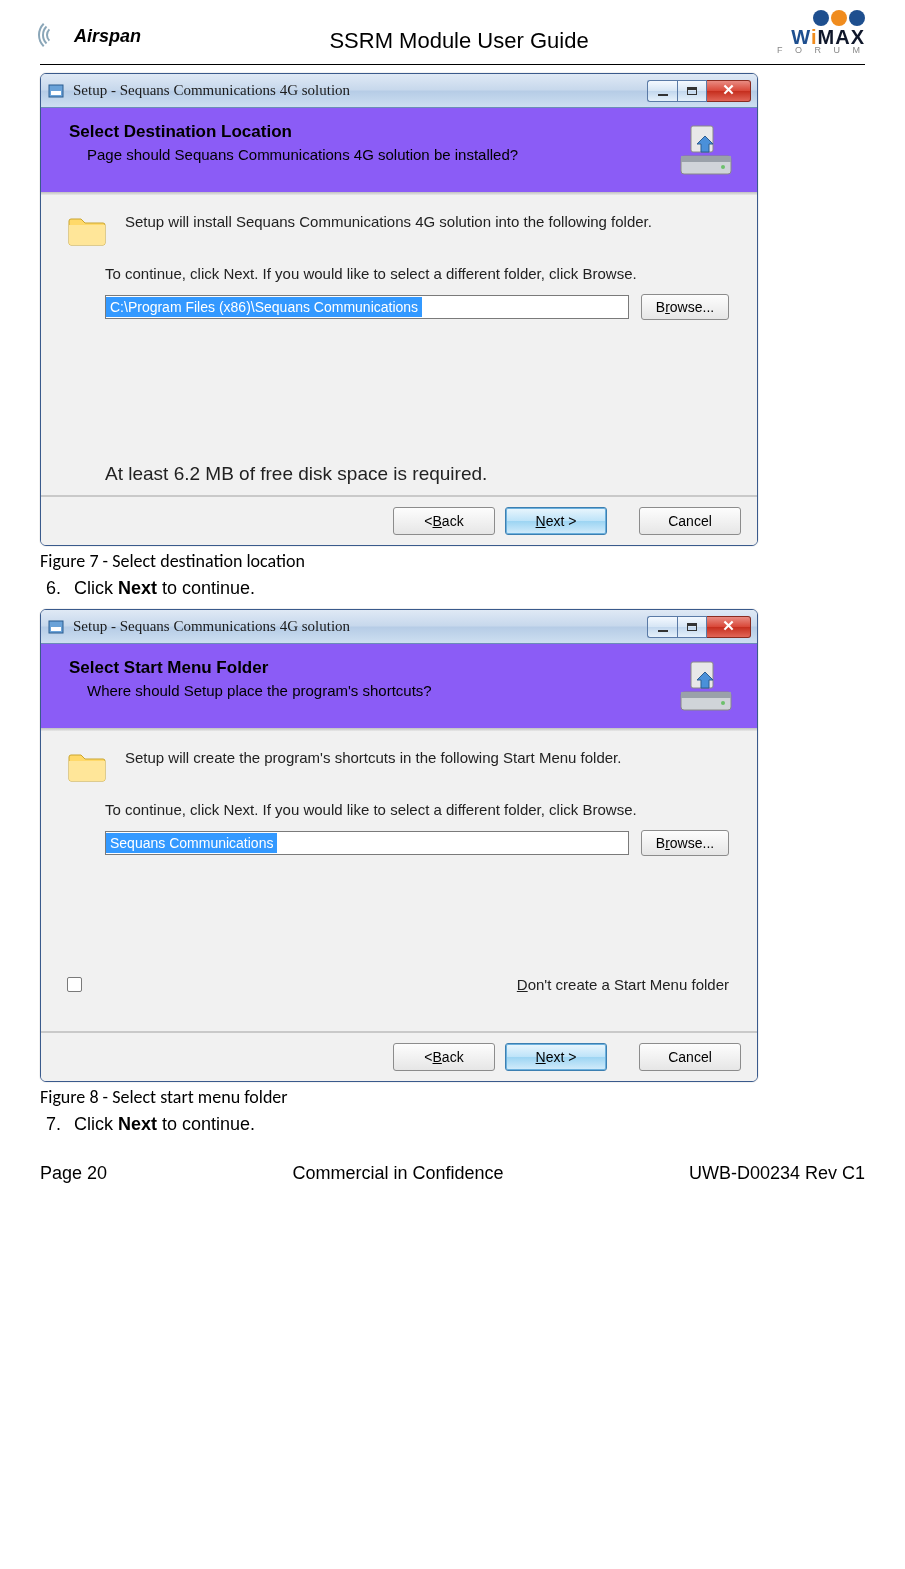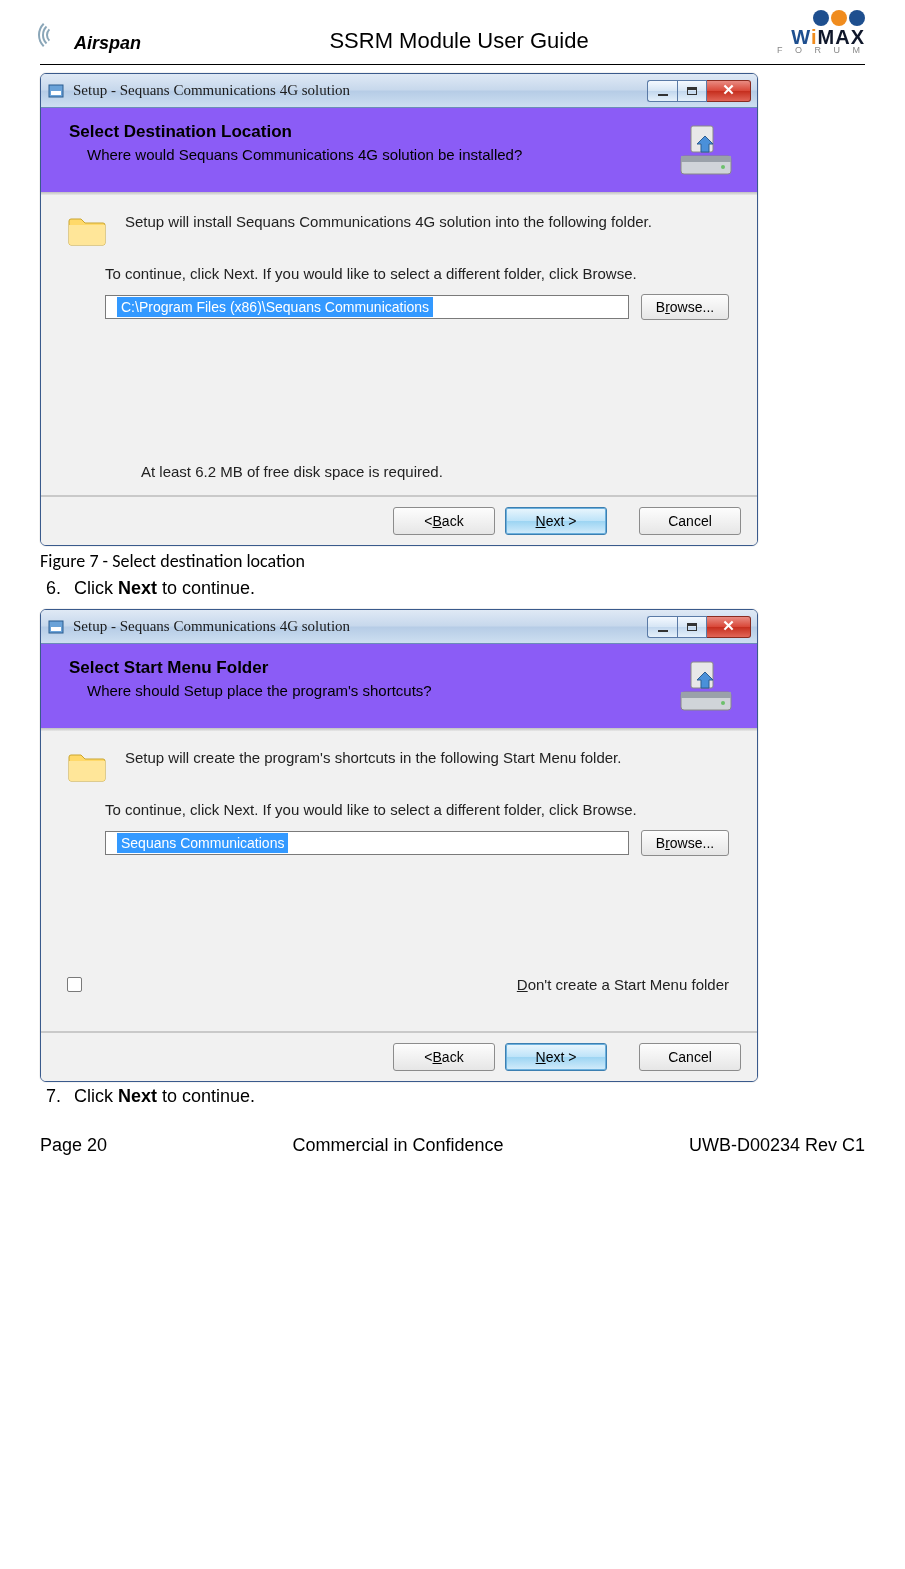--- a/index.html
+++ b/index.html
@@ -1,20 +1,20 @@
 <!DOCTYPE html>
 <html><head>
 <meta charset="utf-8">
 <style>
   * { box-sizing: border-box; margin: 0; padding: 0; }
   html, body { width: 905px; background: #fff; font-family: Arial, Helvetica, sans-serif; color: #000; }
   .page { width: 905px; padding: 10px 40px 20px 40px; }
 
   .doc-header { display: flex; align-items: flex-end; justify-content: space-between; padding-bottom: 6px; }
-  .airspan-logo { display: flex; align-items: flex-end; gap: 4px; font-style: italic; font-weight: bold; font-size: 18px; }
+  .airspan-logo { display: flex; align-items: center; gap: 4px; font-style: italic; font-weight: bold; font-size: 18px; }
   .airspan-arcs { position: relative; width: 30px; height: 36px; }
   .airspan-arcs span { position: absolute; border: 2px solid #8aa6b8; border-radius: 50%; border-right-color: transparent; border-top-color: transparent; border-bottom-color: transparent; }
   .airspan-arcs .a1 { width: 34px; height: 34px; left: -2px; top: 0; }
   .airspan-arcs .a2 { width: 26px; height: 26px; left: 2px; top: 4px; }
   .airspan-arcs .a3 { width: 18px; height: 18px; left: 6px; top: 8px; }
   .doc-title { font-size: 22px; flex: 1; text-align: center; }
   .wimax-logo { text-align: right; line-height: 0.9; }
   .wimax-dots { display: flex; justify-content: flex-end; gap: 2px; margin-bottom: 2px; }
   .dot { width: 16px; height: 16px; border-radius: 50%; display: inline-block; }
   .dot.blue { background: #1e4f8f; }
@@ -50,26 +50,26 @@
   .wiz-header-text .h1 { font-weight:bold; font-size:17px; margin-bottom:4px; font-family: Arial, sans-serif;}
   .wiz-header-text .h2 { font-size:15px; padding-left:18px; }
   .wiz-graphic { width: 62px; height: 56px; }
   .wiz-divider { height: 3px; background: linear-gradient(#c0c0c0,#e8e8e8); }
 
   .wiz-body { background: #f1f1f1; padding: 18px 28px 10px 64px; min-height: 300px; font-size:15px; color:#222; position:relative;}
   .folder-row { display:flex; align-items:flex-start; gap:18px; margin-left:-38px; margin-bottom:18px;}
   .folder-icon { width:40px; height:34px; flex:0 0 auto; }
   .continue-row { margin-bottom:12px; }
   .path-row { display:flex; gap:12px; align-items:center; margin-bottom:8px;}
-  .path-input { flex:1; border:1px solid #7a7a7a; background:#fff; height:24px; padding:11px; display:flex; align-items:center; overflow:hidden;}
+  .path-input { flex:1; border:1px solid #7a7a7a; background:#fff; height:24px; padding:0; display:flex; align-items:center; overflow:hidden;}
   .path-input .sel { background:#3399ff; color:#fff; padding:2px 4px; font-size:14px; white-space:nowrap;}
   .browse-btn { width:88px; height:26px; background:linear-gradient(#fdfdfd,#e6e6e6); border:1px solid #8c8c8c; border-radius:3px; font-size:14px; }
 
   .wiz-spacer { height: 135px; }
-  .disk-space { font-size:15px;margin-left:36px; }
+  .disk-space { font-size:19px; }
   .dont-create-row { display:flex; align-items:center; gap:8px; margin-top:120px; margin-left:-38px;justify-content:space-between; }
   .chk { width:15px;height:15px;border:1px solid #7a7a7a;background:#fff;border-radius:2px; }
 
   .wiz-footer { background:#f1f1f1; border-top:2px solid #c9c9c9; padding:10px 16px; display:flex; justify-content:flex-end; gap:10px;}
   .btn { width:102px; height:28px; border:1px solid #8c8c8c; border-radius:3px; background:linear-gradient(#fdfdfd,#e6e6e6);
           font-size:14px; display:flex;align-items:center;justify-content:center;}
   .btn.primary { border:1px solid #3c7fb1; background:linear-gradient(#eaf6fd,#bfe4f9 48%,#9dd5f3 52%,#d4ecfb);
                  box-shadow: 0 0 0 1px #6bb0dd inset; }
   .ul { text-decoration: underline; }
 
@@ -126,21 +126,21 @@
             <span class="glyph-max"></span>
           </div>
         <div class="wc close">
             <span class="x">✕</span>
           </div>
       </div>
     </div>
     <div class="wiz-header">
       <div class="wiz-header-text">
         <div class="h1">Select Destination Location</div>
-        <div class="h2">Where would Sequans Communications 4G solution be installed?</div>
+        <div class="h2">Page should Sequans Communications 4G solution be installed?</div>
       </div>
       <svg class="wiz-graphic" viewBox="0 0 62 56">
         <rect x="6" y="34" width="50" height="18" rx="3" fill="#d0d4d9" stroke="#888"></rect>
         <rect x="6" y="34" width="50" height="6" fill="#9aa1a9"></rect>
         <circle cx="48" cy="45" r="2" fill="#6cc06c"></circle>
         <rect x="16" y="4" width="22" height="26" rx="2" fill="#e8e8e8" stroke="#888"></rect>
         <path d="M30 14 l8 8 l-4 0 l0 8 l-8 0 l0 -8 l-4 0 z" fill="#4a90d9" stroke="#2b5d90"></path>
       </svg>
     </div>
     <div class="wiz-divider"></div>
@@ -246,20 +246,21 @@
         </div>
       <div class="btn primary">
           <span class="ul">N</span>
           <span>ext &gt;</span>
         </div>
       <div style="width:12px"></div>
       <div class="btn">Cancel</div>
     </div>
   </div>
 
+  <div class="fig-caption">Figure 8 - Select start menu folder</div>
   <div class="step-row">
     <span class="step-num">7.</span>
     <span class="step-text"><span>Click </span><b>Next</b><span> to continue.</span></span>
   </div>
 
   <div class="doc-footer">
     <span>Page 20</span>
     <span>Commercial in Confidence</span>
     <span>UWB-D00234 Rev C1</span>
   </div>

